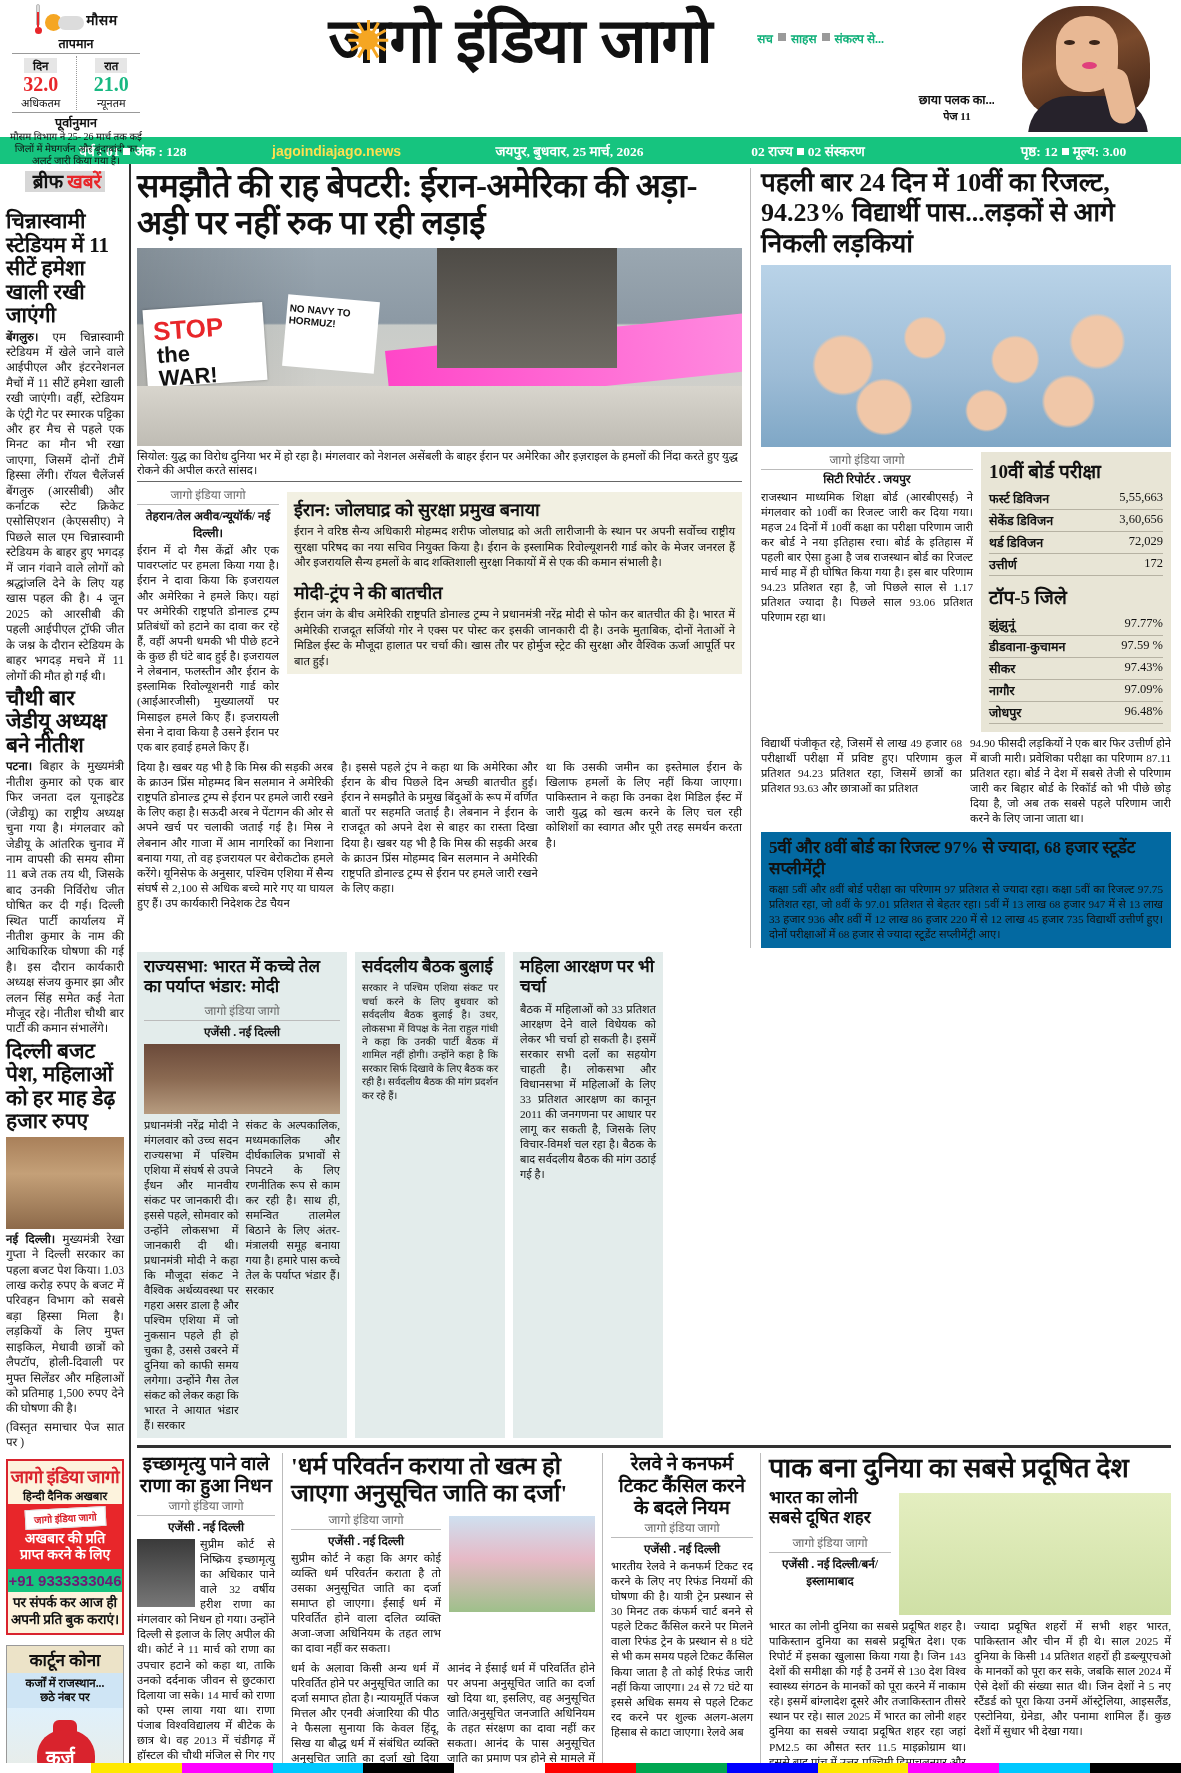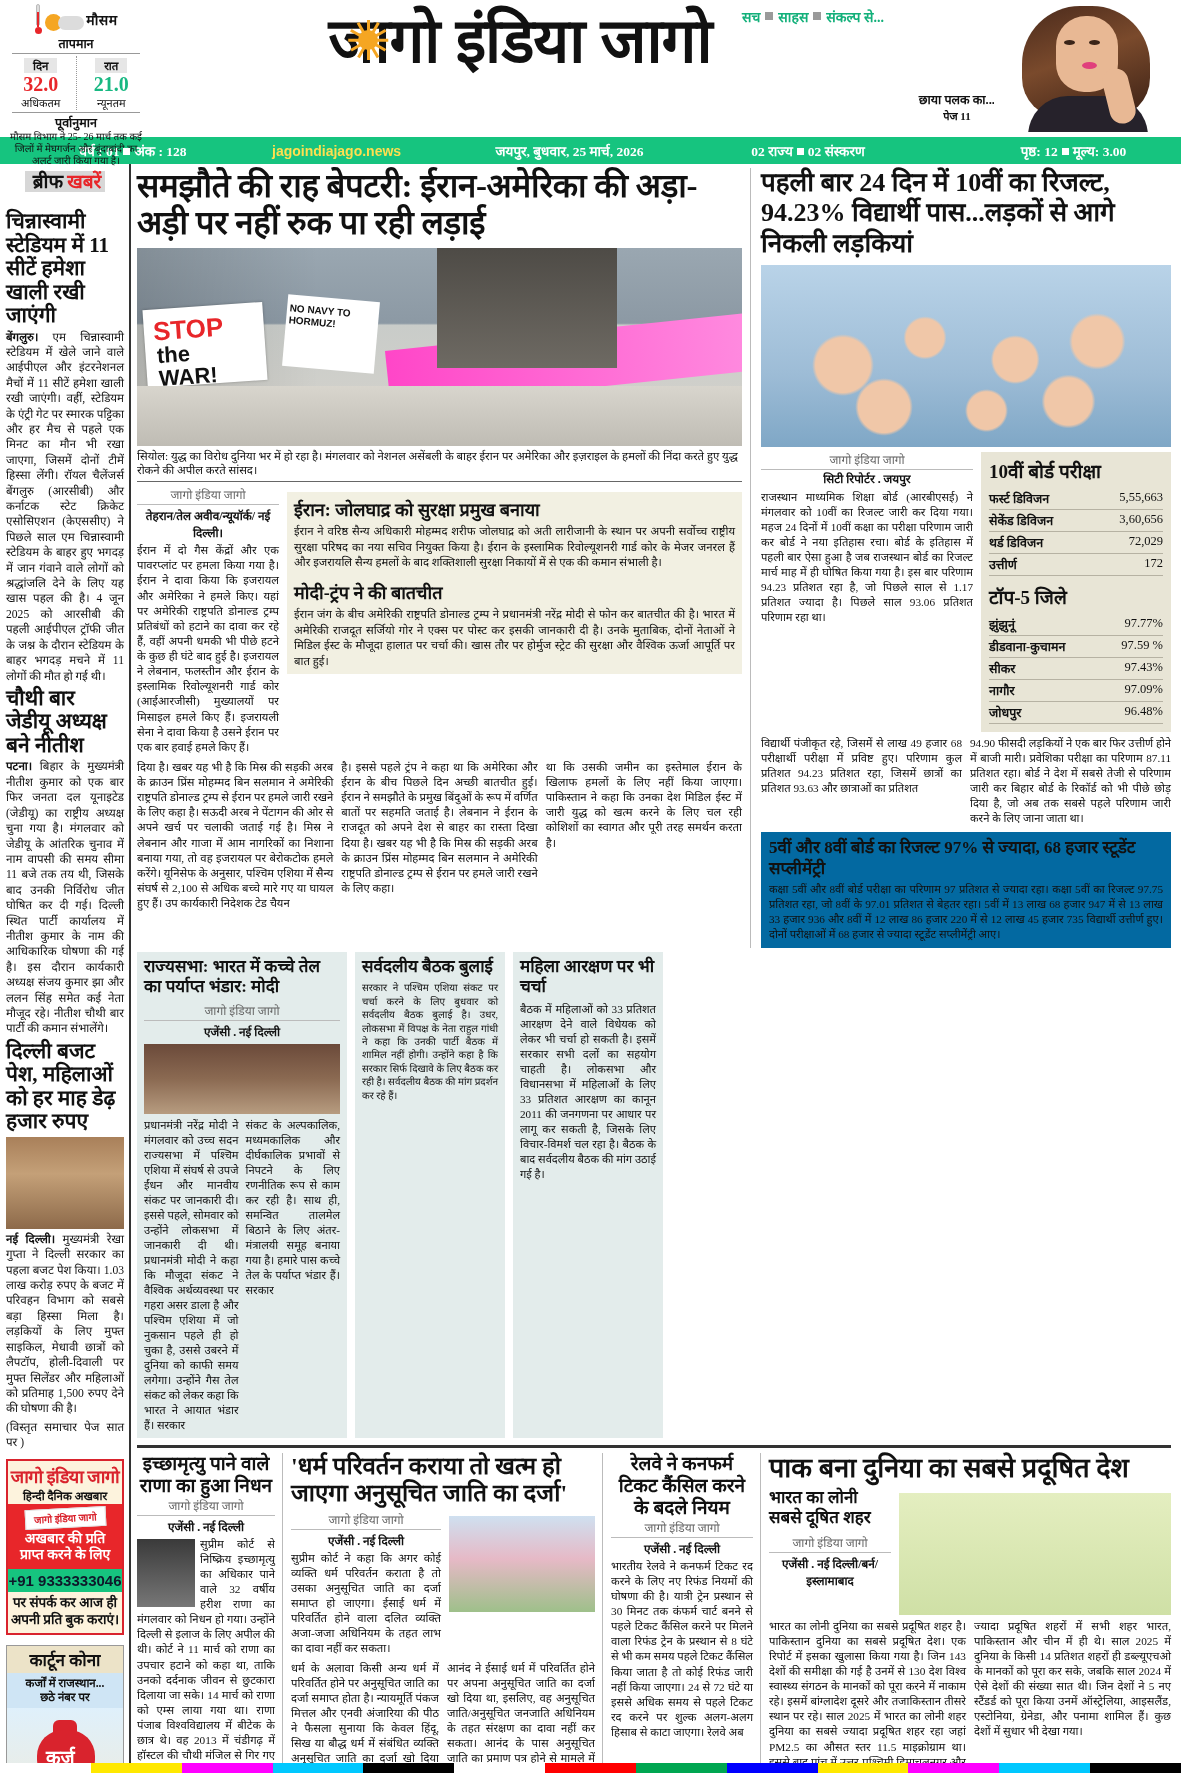--- a/index.html
+++ b/index.html
@@ -31,21 +31,21 @@
   .wcell:first-child { border-right:1px dotted #999; }
   .wlab { font-size:11.5px; font-weight:bold; background:#e6e6e6; display:inline-block; padding:0 9px; }
   .wval { font-size:20px; font-weight:bold; line-height:1.05; }
   .wval.day { color:#e8262a; }
   .wval.night { color:#18b882; }
   .wsub { font-size:11px; }
   .fcast-t { font-size:12.5px; font-weight:bold; border-top:1px solid #999; margin:2px 6px 0; padding-top:1px;}
   .fcast { font-size:10px; line-height:1.22; padding:0 2px; }
 
   .logo-wrap { position:absolute; left:150px; top:6px; width:740px; text-align:center; }
-  .tagline { font-size:14px; font-weight:bold; color:#12b07a; position:absolute; right:6px; top:1px; white-space:nowrap; }
+  .tagline { font-size:12px; font-weight:bold; color:#12b07a; position:absolute; right:6px; top:24px; white-space:nowrap; }
   .tagline span.sq { display:inline-block; width:8px; height:8px; background:#9a9a9a; margin:0 5px; position:relative; top:-2px;}
   .logo-text { font-size:62px; font-weight:bold; letter-spacing:-1px; line-height:1.12; font-family:"Liberation Sans", sans-serif; }
   .sunburst { position:absolute; left:198px; top:14px; width:40px; height:40px; }
   .sunburst .core { position:absolute; left:10px; top:10px; width:20px; height:20px; border-radius:50%; background:#f5a623; }
   .sunburst i { position:absolute; left:19px; top:0; width:2.5px; height:40px; background:#f5a623; transform-origin:50% 50%; }
 
   .palak { position:absolute; right:186px; bottom:14px; text-align:center; font-size:12.5px; font-weight:bold; }
   .palak .pg { font-size:11px; font-weight:bold; }
   .celeb { position:absolute; right:2px; top:0px; width:185px; height:132px; overflow:hidden; }
   .celeb .bg { position:absolute; inset:0; background:#fff; }
@@ -83,21 +83,21 @@
   .btxt b.dl { font-weight:bold; }
 
   
   .promo { border:2px solid #d9232d; margin-top:8px; background:#fdf3dd; text-align:center; }
   .promo .p1 { background:#fdf3dd; padding:3px 0 1px; }
   .promo .p1 .t1 { font-size:18px; font-weight:bold; color:#d9232d; letter-spacing:-.5px;}
   .promo .p1 .t2 { font-size:11.5px; font-weight:bold; }
   .promo .p2 { background:#e8262a; color:#fff; padding:4px 2px 5px; position:relative; }
   .promo .roll { background:#fff; color:#d9232d; font-size:10px; font-weight:bold; display:inline-block; padding:2px 8px; transform:rotate(-3deg); border:1px solid #ddd; margin-bottom:3px; }
   .promo .p2 .t3 { font-size:14px; font-weight:bold; line-height:1.2; }
-  .promo .phone { background:#16c47f; color:#0f172a; font-size:15px; font-weight:bold; padding:3px 0; font-family:"Liberation Sans", sans-serif;}
+  .promo .phone { background:#16c47f; color:#701a75; font-size:15px; font-weight:bold; padding:3px 0; font-family:"Liberation Sans", sans-serif;}
   .promo .p4 { background:#fdf3dd; font-size:13.5px; font-weight:bold; line-height:1.25; padding:3px 2px 4px; }
 
   .cart { border:1px solid #999; margin-top:10px; }
   .cart .ch { background:#ece3c8; text-align:center; font-size:17px; font-weight:bold; padding:2px 0; }
   .cart .cs { background:#cfe5f5; text-align:center; font-size:11.5px; font-weight:bold; padding:3px 2px; line-height:1.25; }
   .cart .cimg { height:150px; background:linear-gradient(#dff0fb,#f6e9cf); position:relative; overflow:hidden;}
   .cart .sack { position:absolute; left:30px; top:22px; width:58px; height:52px; background:#d9232d; border-radius:26px 26px 22px 22px; }
   .cart .sack-t { position:absolute; left:46px; top:12px; width:24px; height:16px; background:#d9232d; border-radius:6px 6px 0 0;}
   .cart .sack em { position:absolute; left:9px; top:14px; color:#fff; font-style:normal; font-weight:bold; font-size:19px; }
 

